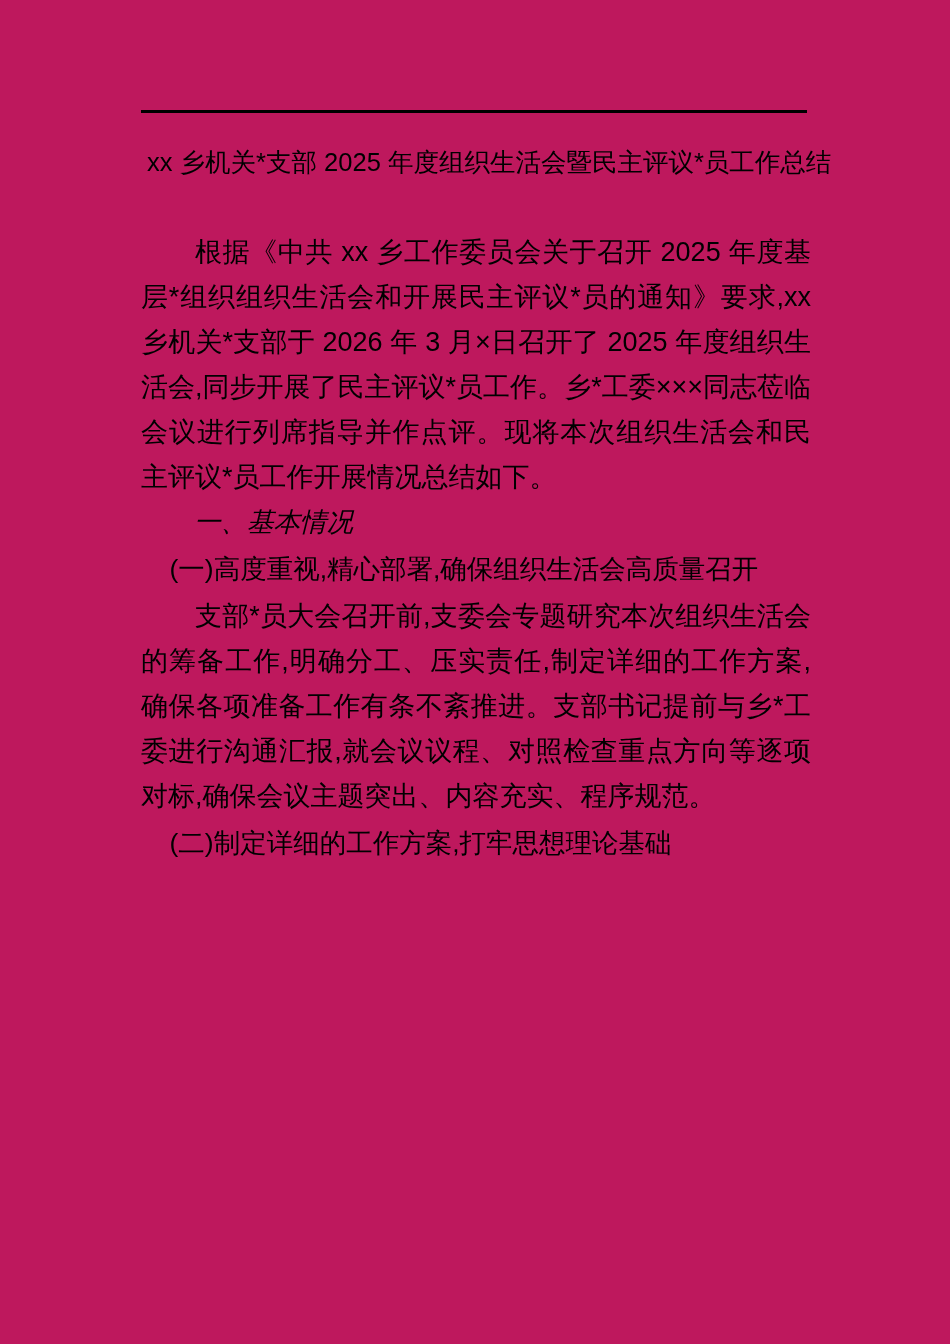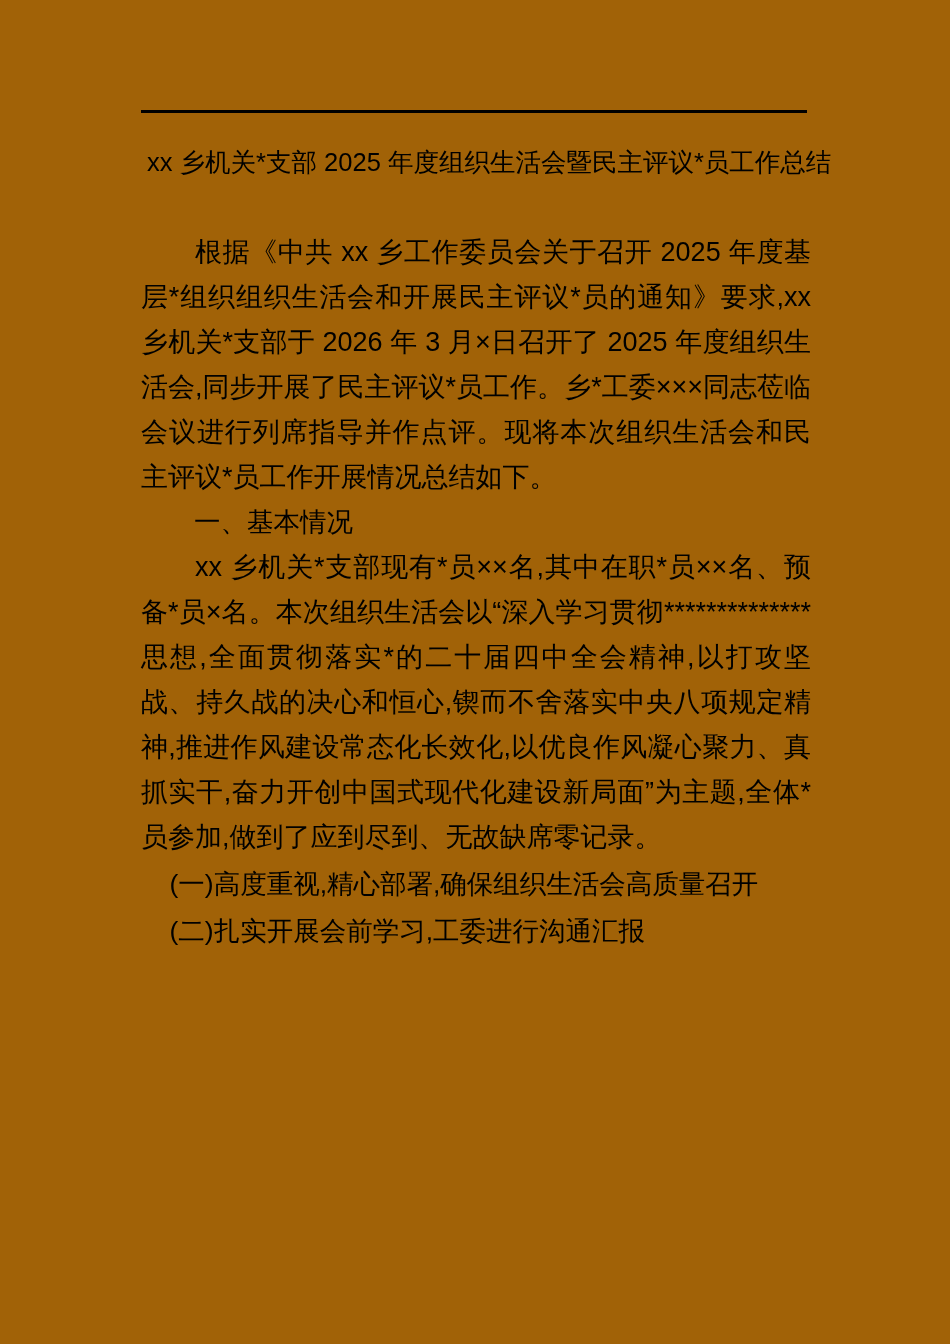--- a/index.html
+++ b/index.html
@@ -6,21 +6,21 @@
   html, body {
     margin: 0;
     padding: 0;
     background: #ffffff;
   }
 
   .page {
     position: relative;
     width: 950px;
     height: 1344px;
-    background: #a16207;
+    background: #be185d;
     overflow: hidden;
     font-family: "Liberation Sans", "DejaVu Sans", sans-serif;
     color: #000000;
     box-sizing: border-box;
   }
 
   
   .header-rule {
     position: absolute;
     left: 141px;
@@ -66,20 +66,21 @@
   }
 
   p.heading-par {
     font-size: 26.5px;
     line-height: 45px;
     margin: 0;
     padding: 0;
     text-align: left;
     text-indent: 2em;
     letter-spacing: 0px;
+    font-style: italic;
   }
 
   p.sub-heading-par {
     font-size: 26.5px;
     line-height: 45px;
     margin: 2px;
     padding: 0;
     text-align: left;
     text-indent: 1em;
     letter-spacing: 0px;
@@ -95,22 +96,22 @@
   <div class="content">
 
     <h1 class="doc-title">xx 乡机关*支部 2025 年度组织生活会暨民主评议*员工作总结</h1>
 
     <div class="spacer-after-title"></div>
 
     <p class="body-par">根据《中共 xx 乡工作委员会关于召开 2025 年度基层*组织组织生活会和开展民主评议*员的通知》要求,xx 乡机关*支部于 2026 年 3 月×日召开了 2025 年度组织生活会,同步开展了民主评议*员工作。乡*工委×××同志莅临会议进行列席指导并作点评。现将本次组织生活会和民主评议*员工作开展情况总结如下。</p>
 
     <p class="heading-par">一、基本情况</p>
 
-    <p class="body-par">xx 乡机关*支部现有*员××名,其中在职*员××名、预备*员×名。本次组织生活会以“深入学习贯彻**************思想,全面贯彻落实*的二十届四中全会精神,以打攻坚战、持久战的决心和恒心,锲而不舍落实中央八项规定精神,推进作风建设常态化长效化,以优良作风凝心聚力、真抓实干,奋力开创中国式现代化建设新局面”为主题,全体*员参加,做到了应到尽到、无故缺席零记录。</p>
 
 
     <p class="sub-heading-par">(一)高度重视,精心部署,确保组织生活会高质量召开</p>
 
+    <p class="body-par">支部*员大会召开前,支委会专题研究本次组织生活会的筹备工作,明确分工、压实责任,制定详细的工作方案,确保各项准备工作有条不紊推进。支部书记提前与乡*工委进行沟通汇报,就会议议程、对照检查重点方向等逐项对标,确保会议主题突出、内容充实、程序规范。</p>
 
-    <p class="sub-heading-par">(二)扎实开展会前学习,工委进行沟通汇报</p>
+    <p class="sub-heading-par">(二)制定详细的工作方案,打牢思想理论基础</p>
 
   </div>
 </div>
 
 </body></html>

